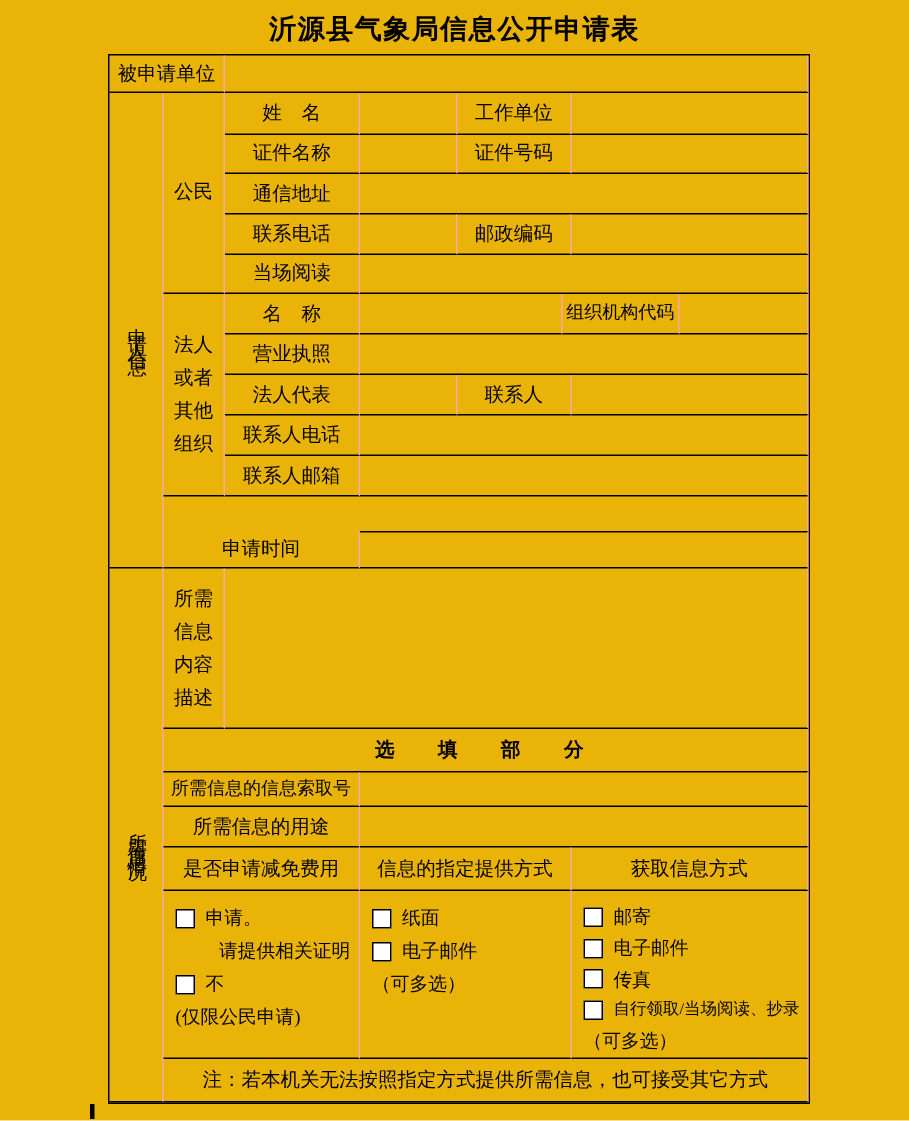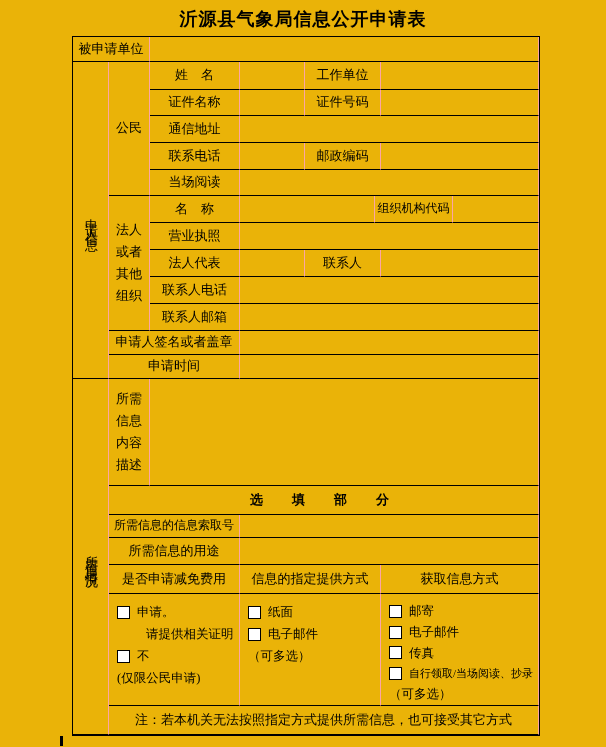--- a/index.html
+++ b/index.html
@@ -83,21 +83,20 @@
     <div class="cell val" style="left:167px;top:213px;width:65px;height:27px;"></div>
     <div class="cell" style="left:232px;top:213px;width:76px;height:27px;">联系人</div>
     <div class="cell val" style="left:308px;top:213px;width:158px;height:27px;"></div>
 
     <div class="cell" style="left:77px;top:240px;width:90px;height:27px;">联系人电话</div>
     <div class="cell val" style="left:167px;top:240px;width:299px;height:27px;"></div>
 
     <div class="cell" style="left:77px;top:267px;width:90px;height:27px;">联系人邮箱</div>
     <div class="cell val" style="left:167px;top:267px;width:299px;height:27px;"></div>
 
-    <div class="cell" style="left:36px;top:294px;width:131px;height:24px;">申请人签名或者盖章</div>
     <div class="cell val" style="left:167px;top:294px;width:299px;height:24px;"></div>
     <div class="cell" style="left:36px;top:318px;width:131px;height:24px;">申请时间</div>
     <div class="cell val" style="left:167px;top:318px;width:299px;height:24px;"></div>
 
     <div class="cell vtext" style="left:0;top:342px;width:36px;height:356px;letter-spacing:4px;">所需信息情况</div>
 
     <div class="cell multiline" style="left:36px;top:342px;width:41px;height:107px;">所需
 信息
 内容
 描述</div>

